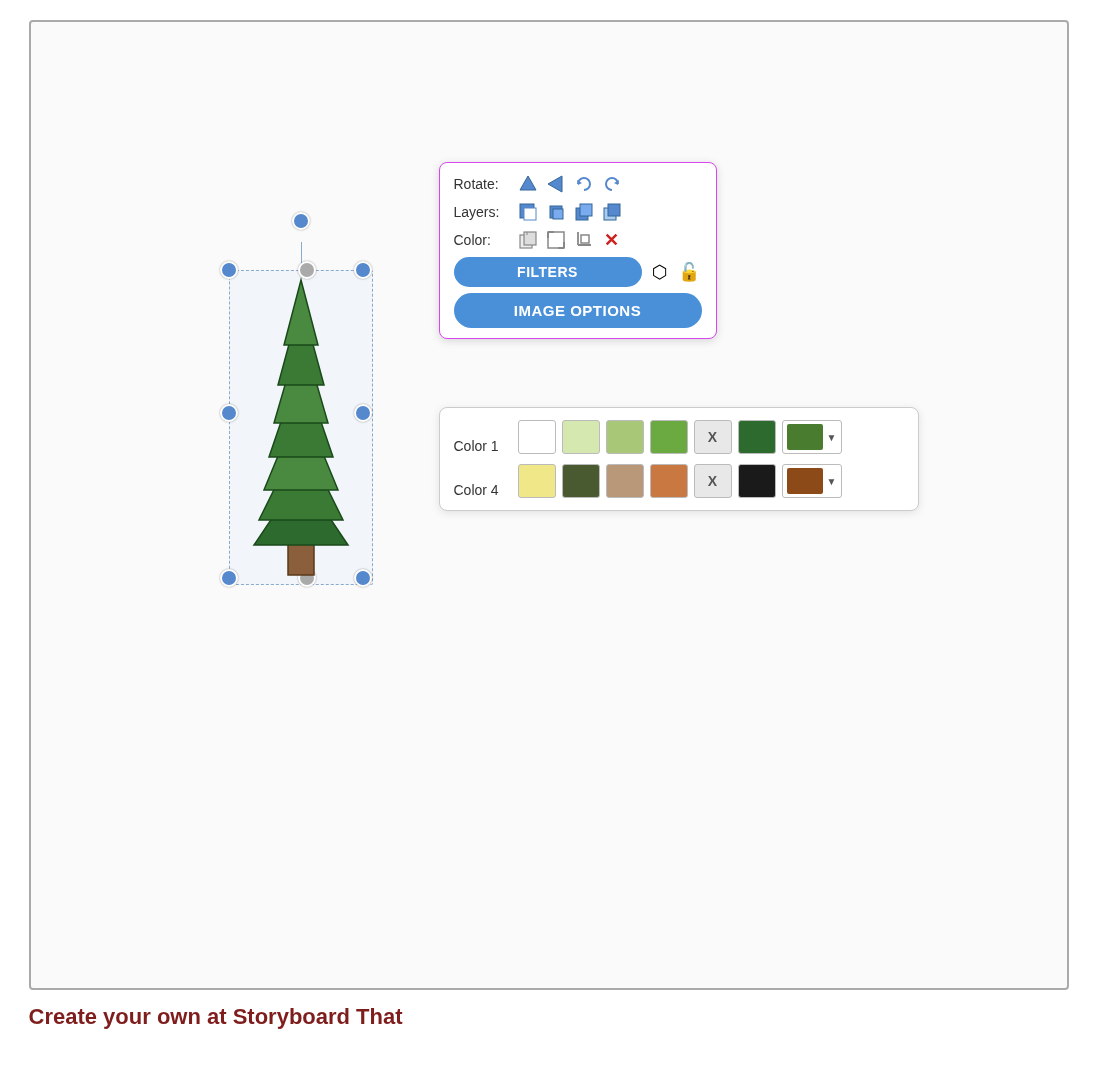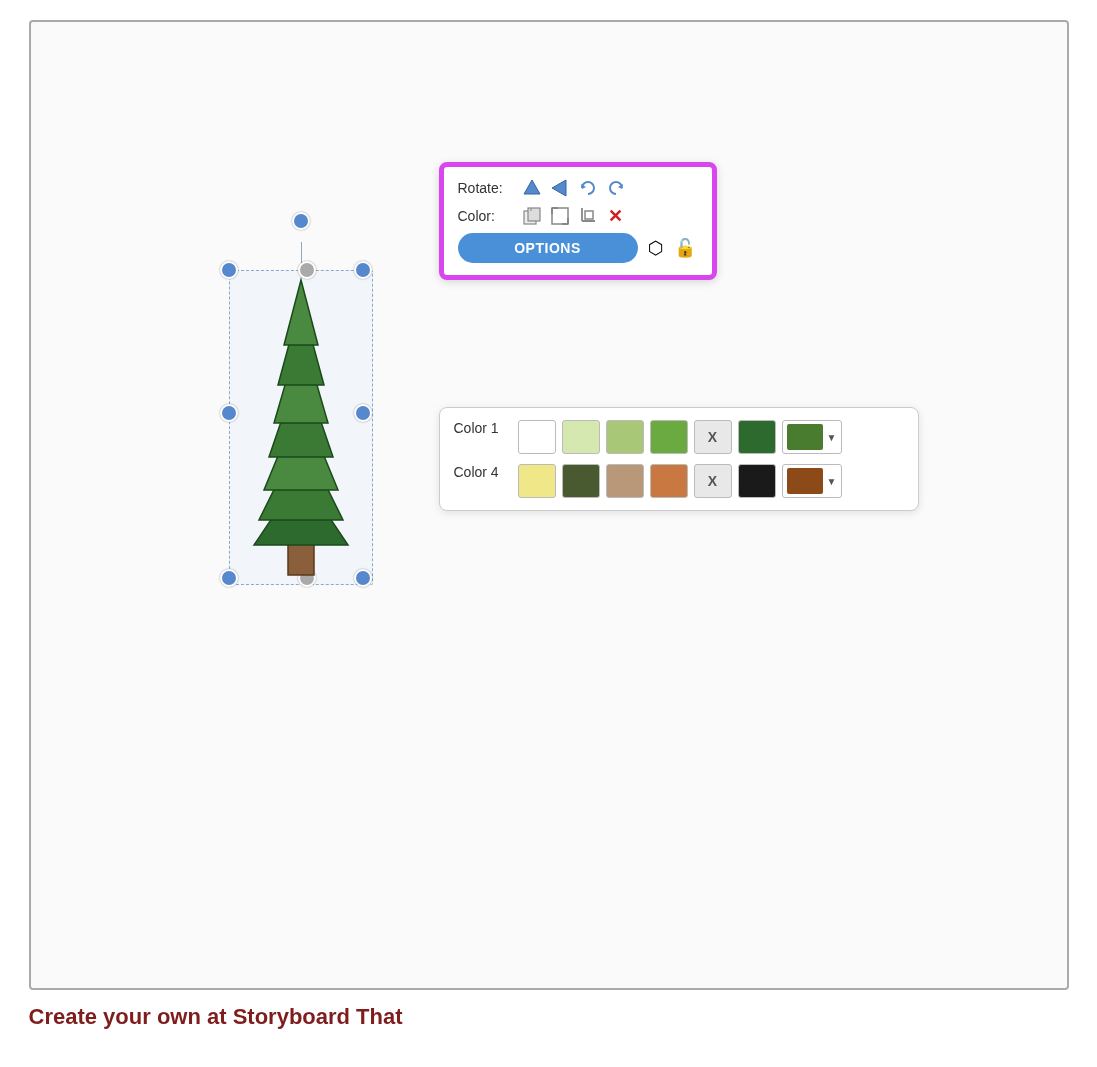--- a/index.html
+++ b/index.html
@@ -99,21 +99,21 @@
       width: 134px;
       height: 305px;
     }
 
     
     .toolbar-popup {
       position: absolute;
       left: 408px;
       top: 140px;
       background: #fff;
-      border: 5px solid #d946ef;
+      border: 1px solid #d946ef;
       border-radius: 8px;
       padding: 10px 14px;
       box-shadow: 0 2px 8px rgba(0,0,0,0.15);
       width: 278px;
     }
     .toolbar-row {
       display: flex;
       align-items: center;
       margin-bottom: 6px;
       gap: 4px;
@@ -163,21 +163,21 @@
       top: 385px;
       background: #fff;
       border: 1px solid #ccc;
       border-radius: 8px;
       padding: 12px 14px;
       box-shadow: 0 2px 8px rgba(0,0,0,0.1);
       width: 480px;
     }
     .color-row {
       display: flex;
-      align-items: flex-start;
+      align-items: flex-end;
       gap: 6px;
       margin-bottom: 10px;
     }
     .color-row:last-child {
       margin-bottom: 0;
     }
     .color-label {
       font-size: 14px;
       color: #333;
       min-width: 58px;
@@ -321,20 +321,47 @@
           </svg>
         </span>
         <span class="tb-icon">
           <svg viewBox="0 0 20 20" fill="none" xmlns="http://www.w3.org/2000/svg">
             <path d="M16,10 A6,6 0 1,0 10,16" stroke="#5588cc" stroke-width="2" fill="none"></path>
             <polygon points="17,6 16,11 12,9" fill="#5588cc"></polygon>
           </svg>
         </span>
       </div>
       
+      <div class="toolbar-row">
+        <span class="toolbar-label">Layers:</span>
+        <span class="tb-icon">
+          <svg viewBox="0 0 20 20" xmlns="http://www.w3.org/2000/svg">
+            <rect x="2" y="2" width="14" height="14" fill="#5588cc" stroke="#336699" stroke-width="1"></rect>
+            <rect x="6" y="6" width="12" height="12" fill="#fff" stroke="#5588cc" stroke-width="1"></rect>
+          </svg>
+        </span>
+        <span class="tb-icon">
+          <svg viewBox="0 0 20 20" xmlns="http://www.w3.org/2000/svg">
+            <rect x="4" y="4" width="12" height="12" fill="#5588cc" stroke="#336699" stroke-width="1"></rect>
+            <rect x="7" y="7" width="10" height="10" fill="#7aabee" stroke="#336699" stroke-width="1"></rect>
+          </svg>
+        </span>
+        <span class="tb-icon">
+          <svg viewBox="0 0 20 20" xmlns="http://www.w3.org/2000/svg">
+            <rect x="2" y="6" width="12" height="12" fill="#5588cc" stroke="#336699" stroke-width="1"></rect>
+            <rect x="6" y="2" width="12" height="12" fill="#7aabee" stroke="#336699" stroke-width="1"></rect>
+          </svg>
+        </span>
+        <span class="tb-icon">
+          <svg viewBox="0 0 20 20" xmlns="http://www.w3.org/2000/svg">
+            <rect x="2" y="6" width="12" height="12" fill="#aaccee" stroke="#336699" stroke-width="1"></rect>
+            <rect x="6" y="2" width="12" height="12" fill="#5588cc" stroke="#336699" stroke-width="1"></rect>
+          </svg>
+        </span>
+      </div>
       
       <div class="toolbar-row">
         <span class="toolbar-label">Color:</span>
         <span class="tb-icon">
           <svg viewBox="0 0 20 20" xmlns="http://www.w3.org/2000/svg">
             <rect x="2" y="5" width="12" height="13" fill="#eee" stroke="#888" stroke-width="1.2"></rect>
             <rect x="6" y="2" width="12" height="13" fill="#ddd" stroke="#888" stroke-width="1.2"></rect>
             <line x1="9" y1="5" x2="9" y2="2" stroke="#888" stroke-width="1"></line>
           </svg>
         </span>
@@ -353,25 +380,26 @@
             <line x1="4" y1="15" x2="17" y2="15" stroke="#888" stroke-width="1.8"></line>
             <rect x="7" y="5" width="8" height="8" fill="none" stroke="#888" stroke-width="1.5"></rect>
           </svg>
         </span>
         <span class="tb-icon">
           <span class="red-x">✕</span>
         </span>
       </div>
       
       <div class="toolbar-btn-row">
-        <button class="btn-filters">OPTIONS</button>
+        <button class="btn-filters">FILTERS</button>
         <span class="tb-icon" style="font-size:18px;">⬡</span>
         <span class="tb-icon" style="font-size:18px;">🔓</span>
       </div>
       
+      <button class="btn-image-options">IMAGE OPTIONS</button>
     </div>
 
     <div class="color-panel">
 
       <div class="color-row">
         <span class="color-label">Color 1</span>
         <div class="color-swatch" style="background:#ffffff;"></div>
         <div class="color-swatch" style="background:#d4e8b0;"></div>
         <div class="color-swatch" style="background:#a8c878;"></div>
         <div class="color-swatch" style="background:#6aaa40;"></div>

